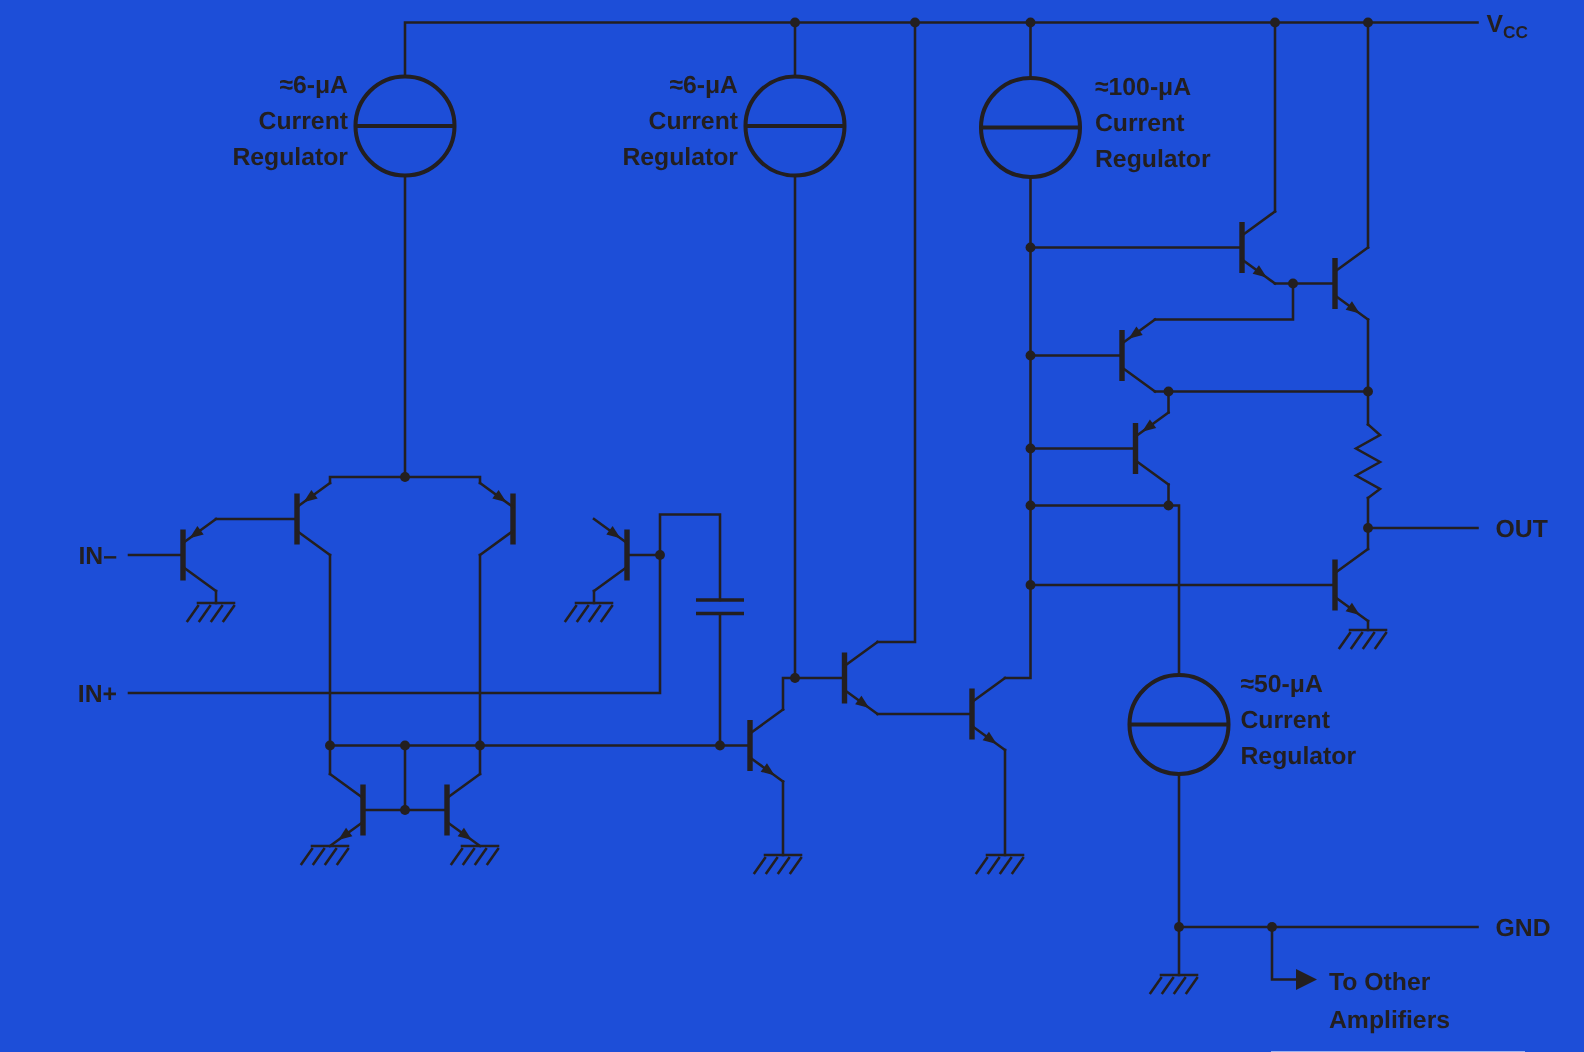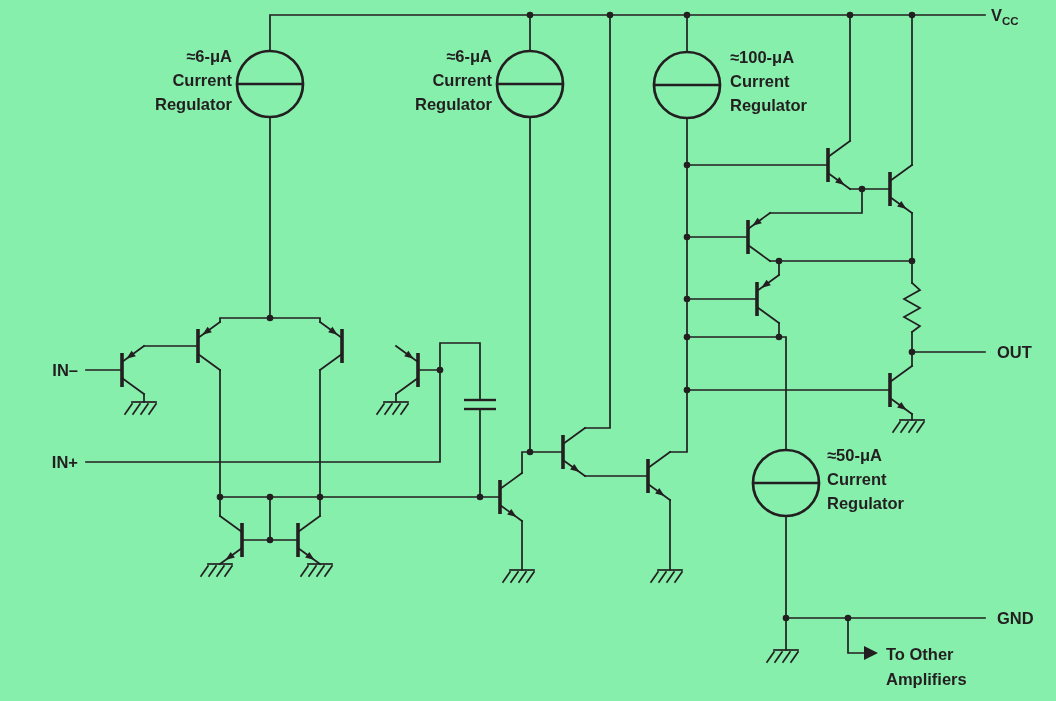--- a/index.html
+++ b/index.html
@@ -1,16 +1,16 @@
 <!DOCTYPE html>
 <html><head>
 <meta charset="utf-8">
 <style>
   html,body{margin:0;padding:0;background:#ffffff;}
-  .canvas{width:1056px;height:701px;background:#86efac;position:relative;text-align:center;}
+  .canvas{width:1056px;height:701px;background:#1d4ed8;position:relative;text-align:center;}
   svg{display:block;}
   .w{stroke:#231f20;stroke-width:1.7;fill:none;stroke-linecap:square;}
   .plate{stroke:#231f20;stroke-width:2.4;fill:none;}
   .symc{stroke:#231f20;stroke-width:2.7;fill:none;}
   .bar{stroke:#231f20;stroke-width:3.6;fill:none;}
   .dot{fill:#231f20;stroke:none;}
   .arr{fill:#231f20;stroke:none;}
   .lbl{font-family:"Liberation Sans",sans-serif;font-weight:bold;font-size:16.5px;fill:#231f20;}
   .lblsub{font-family:"Liberation Sans",sans-serif;font-weight:bold;font-size:11.5px;fill:#231f20;}
 </style>

